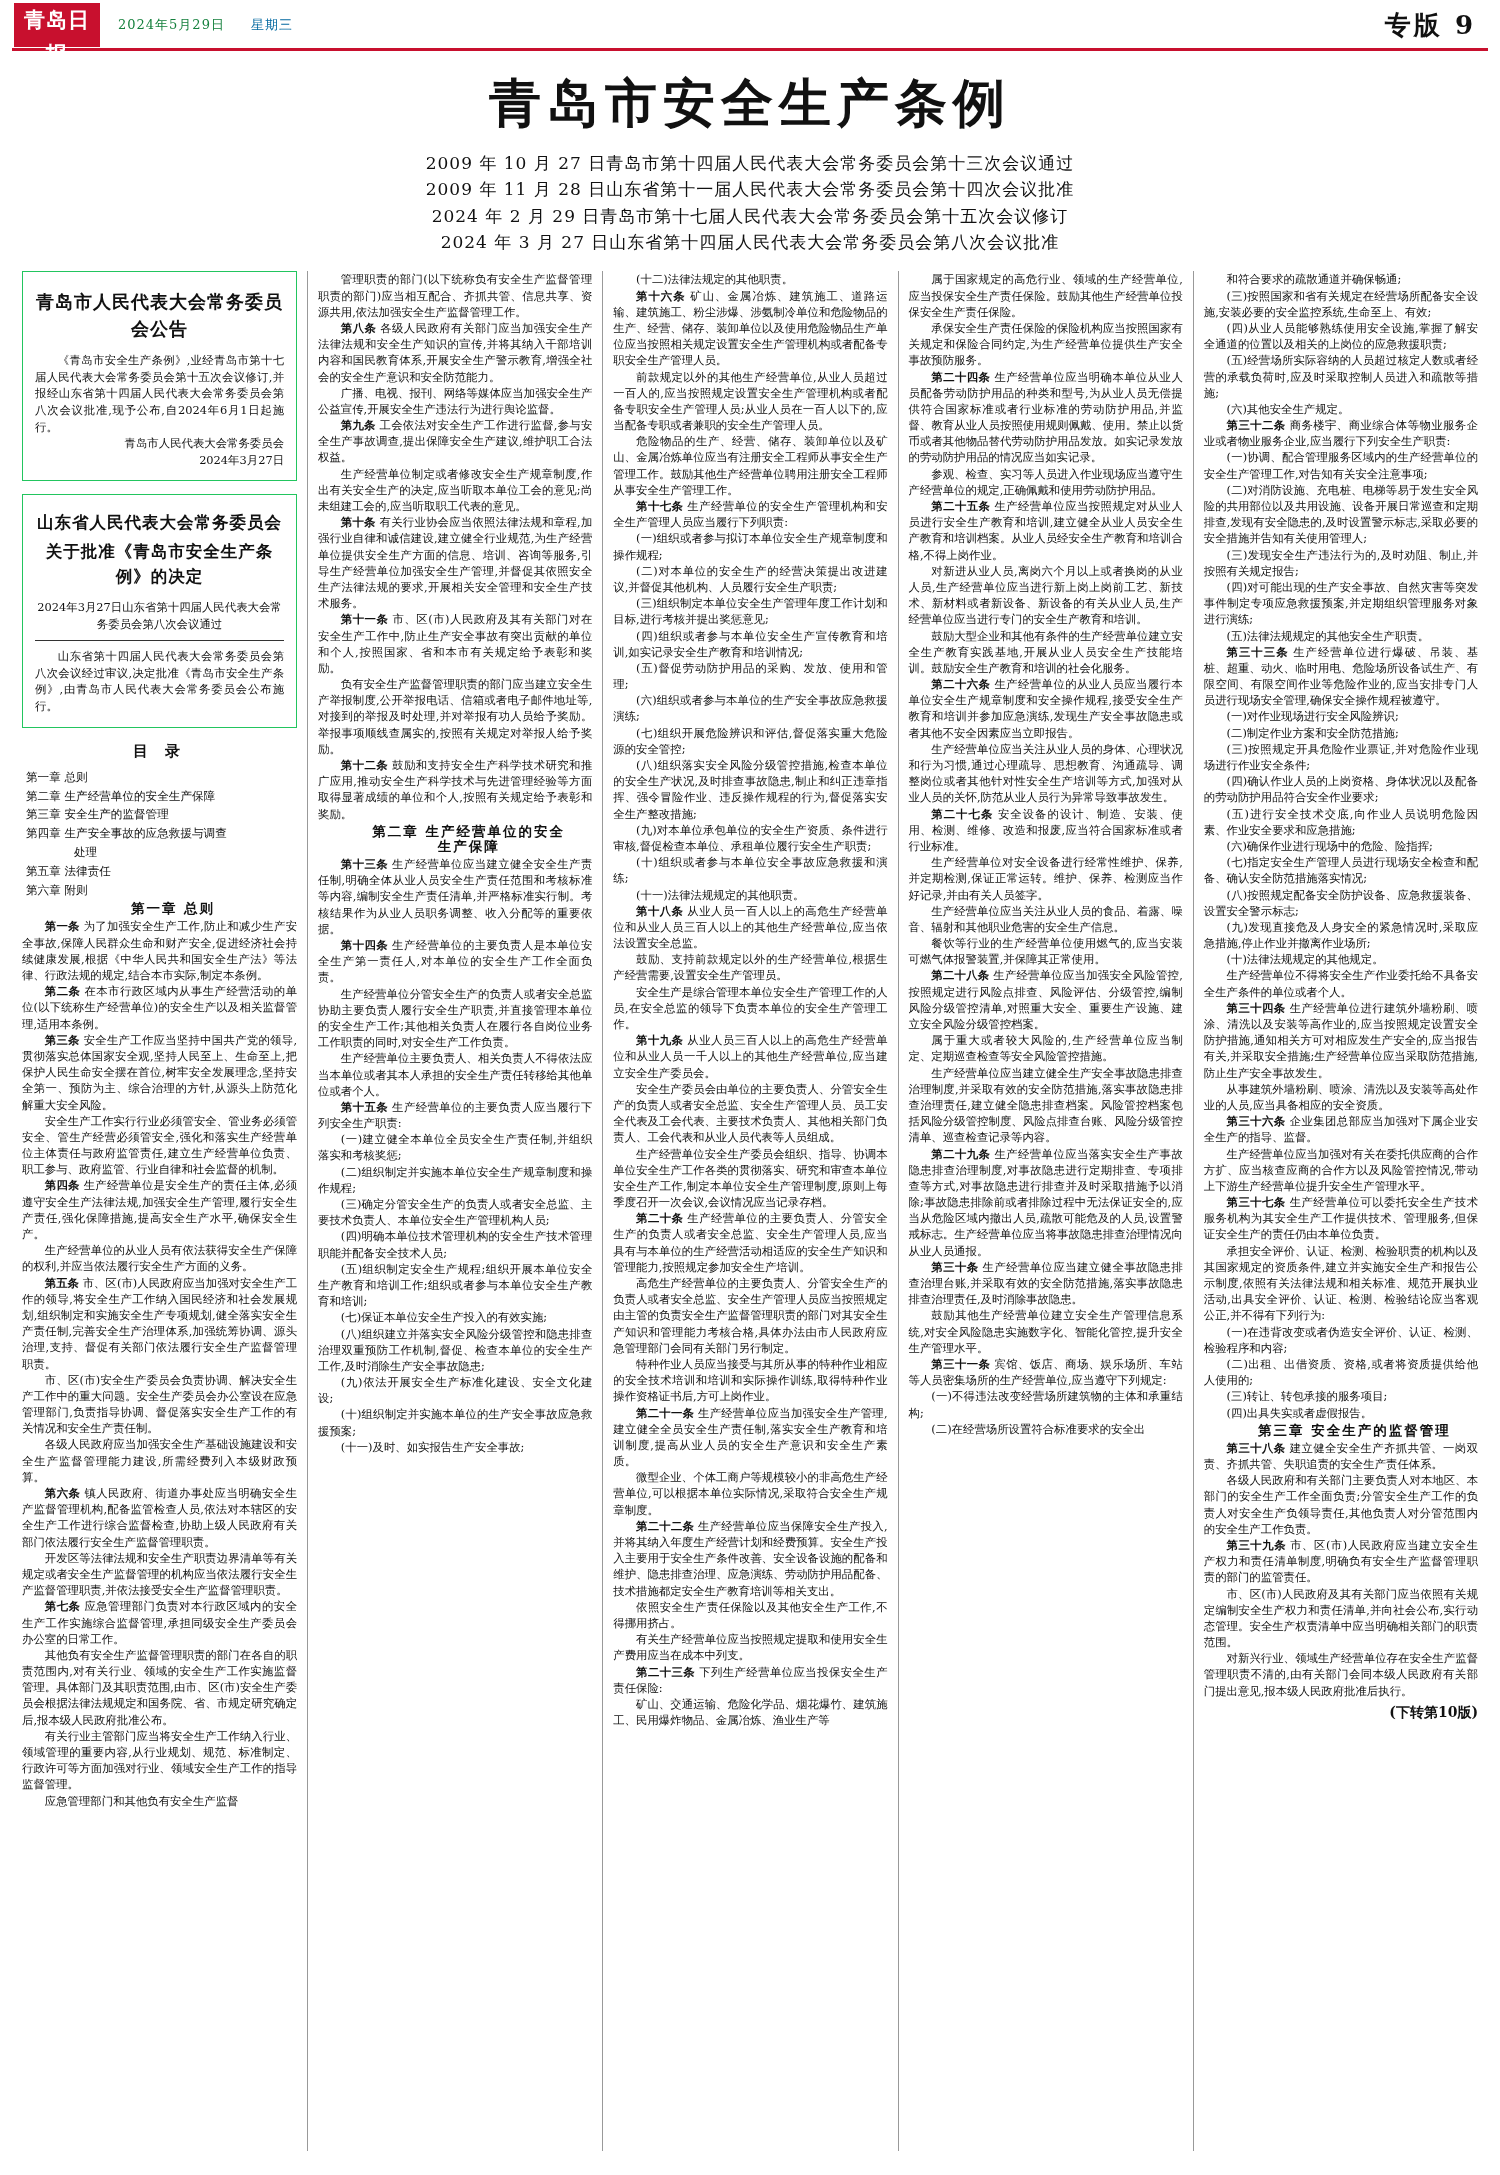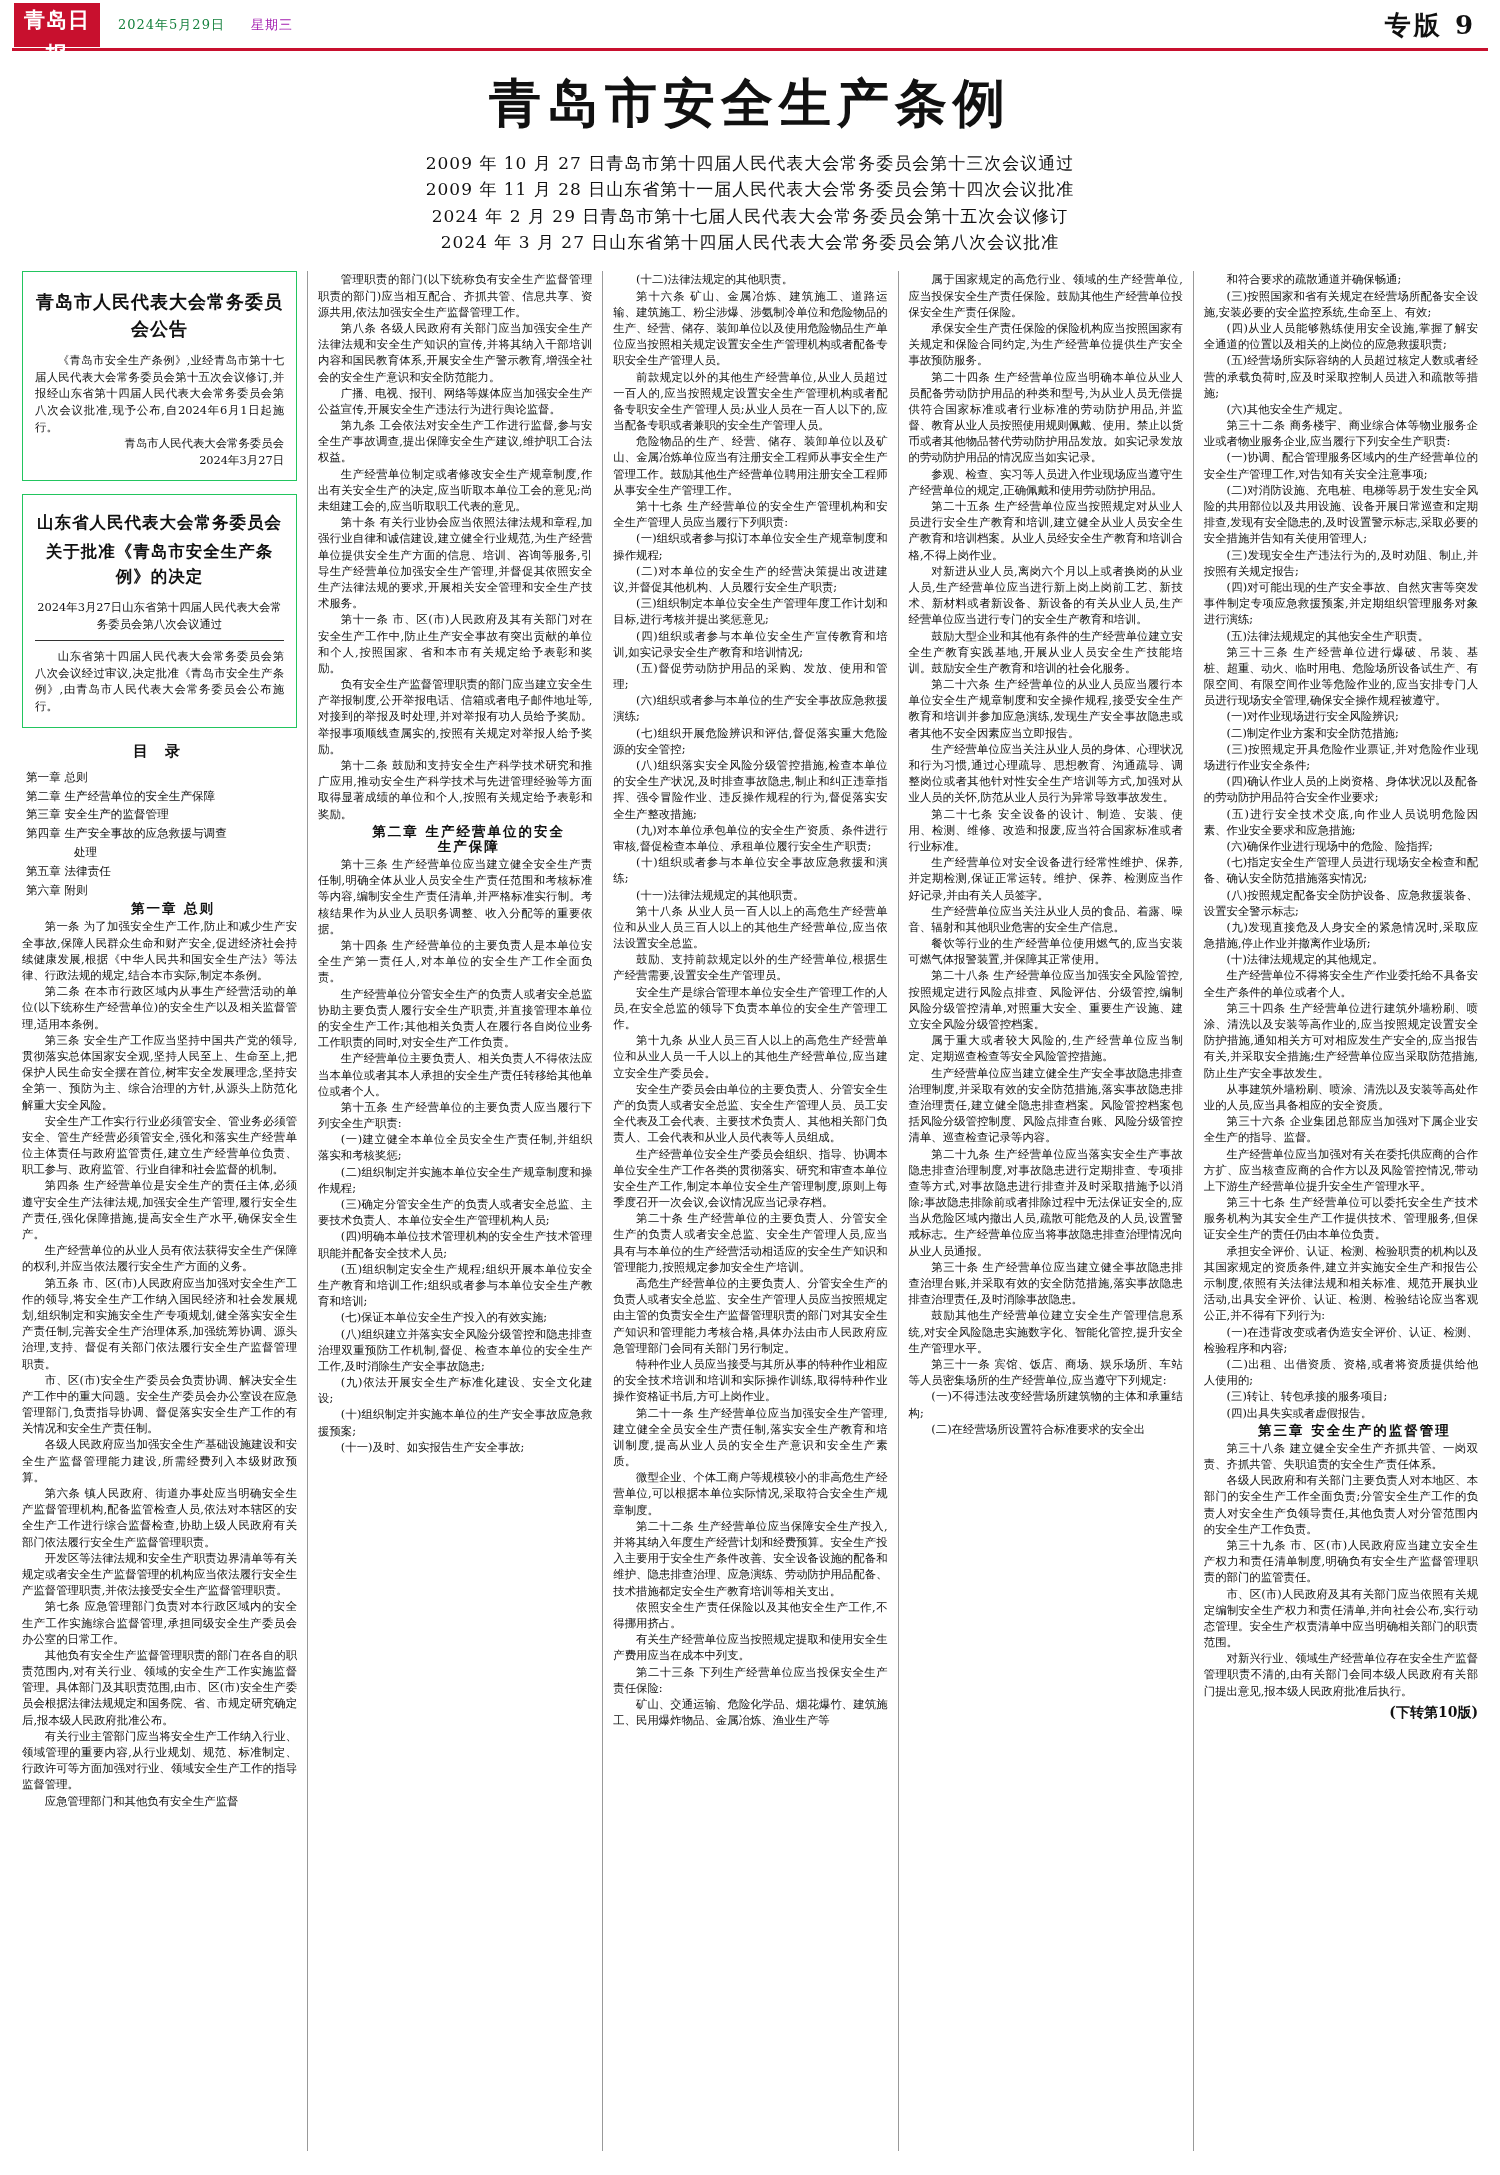--- a/index.html
+++ b/index.html
@@ -44,21 +44,21 @@
   }
   .masthead-date {
     margin-left: 18px;
     font-size: 13px;
     color: #15803d;
     letter-spacing: 1px;
   }
   .masthead-weekday {
     margin-left: 26px;
     font-size: 13px;
-    color: #a21caf;
+    color: #0369a1;
     letter-spacing: 1px;
   }
   .masthead-right {
     margin-left: auto;
     font-size: 26px;
     font-weight: bold;
     letter-spacing: 3px;
     padding-right: 10px;
   }
   .rule-red {
@@ -159,21 +159,21 @@
     text-indent: 0;
   }
   .chap-head2 {
     font-weight: bold;
     font-size: 13.5px;
     letter-spacing: 2px;
     margin: 9px 0 4px 0;
     text-indent: 0;
     text-align: center;
   }
-  .art-b { font-weight: normal; }
+  .art-b { font-weight: bold; }
   .cont-note {
     text-align: right;
     font-size: 14px;
     font-weight: bold;
     margin-top: 4px;
   }
 </style>
 </head>
 <body>
 

